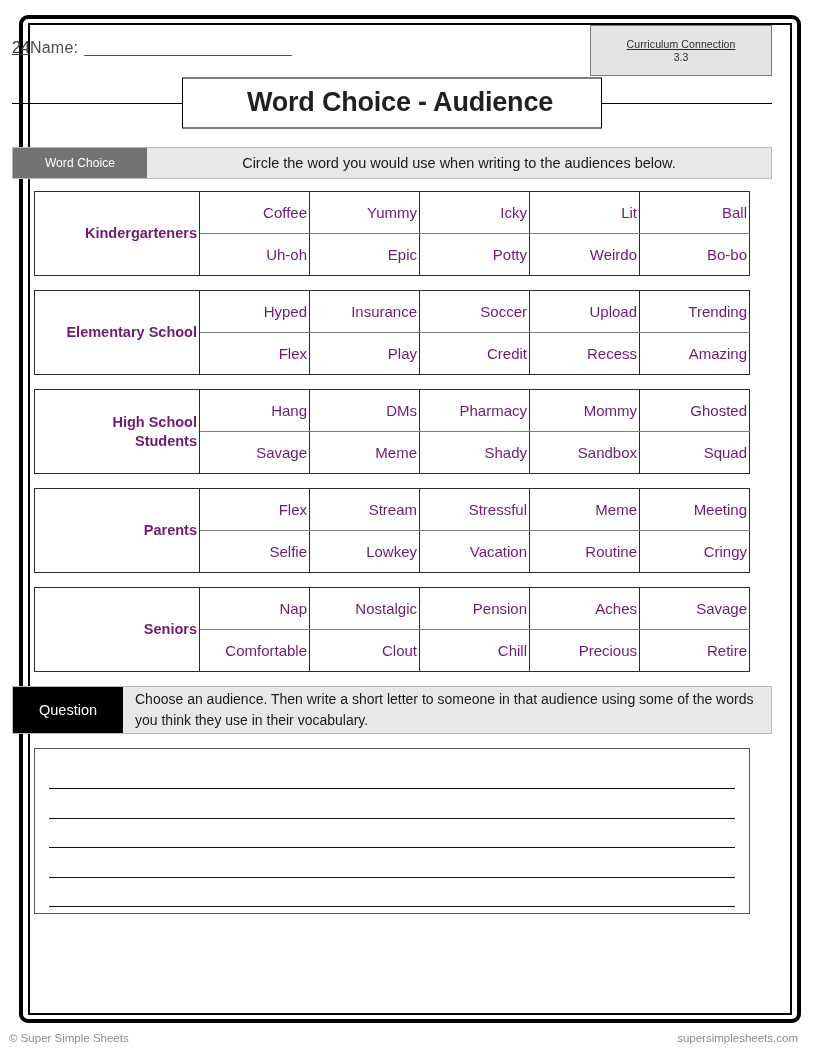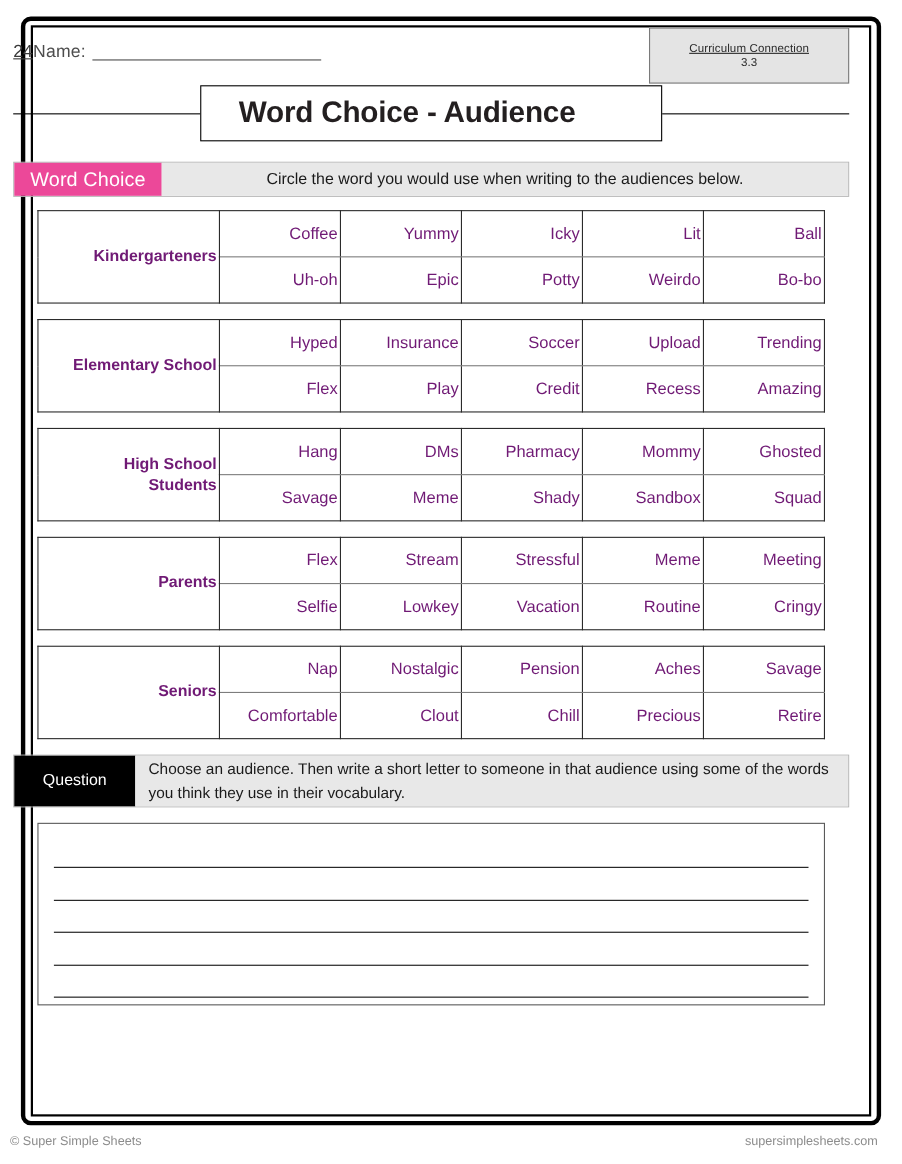--- a/index.html
+++ b/index.html
@@ -121,46 +121,47 @@
     top: 50%;
     border-top: 1.5px solid #000;
   }
   .title-box {
     position: absolute;
     left: 50%;
     top: 50%;
     transform: translate(-50%, -50%);
     background: #fff;
     border: 1.5px solid #000;
-    padding: 8px 28px 10px 34px;
+    padding: 8px 28px 10px 44px;
     min-width: 420px;
+    text-align: center;
   }
   .title-box .title-text {
     font-size: 27px;
     font-weight: bold;
     letter-spacing: -0.2px;
     white-space: nowrap;
   }
 
   
   .section-bar {
     display: flex;
     align-items: stretch;
     height: 32px;
     margin-top: 14px;
     border: 1px solid #b9b9b9;
   }
   .section-bar .bar-label {
-    background: #ec4899;
+    background: #737373;
     color: #fff;
     width: 134px;
     display: flex;
     align-items: center;
     justify-content: center;
-    font-size: 18px;
+    font-size: 12px;
     letter-spacing: .1px;
   }
   .section-bar .bar-text {
     flex: 1;
     background: #e8e8e8;
     display: flex;
     align-items: center;
     justify-content: center;
     font-size: 14.5px;
     color: #1a1a1a;

